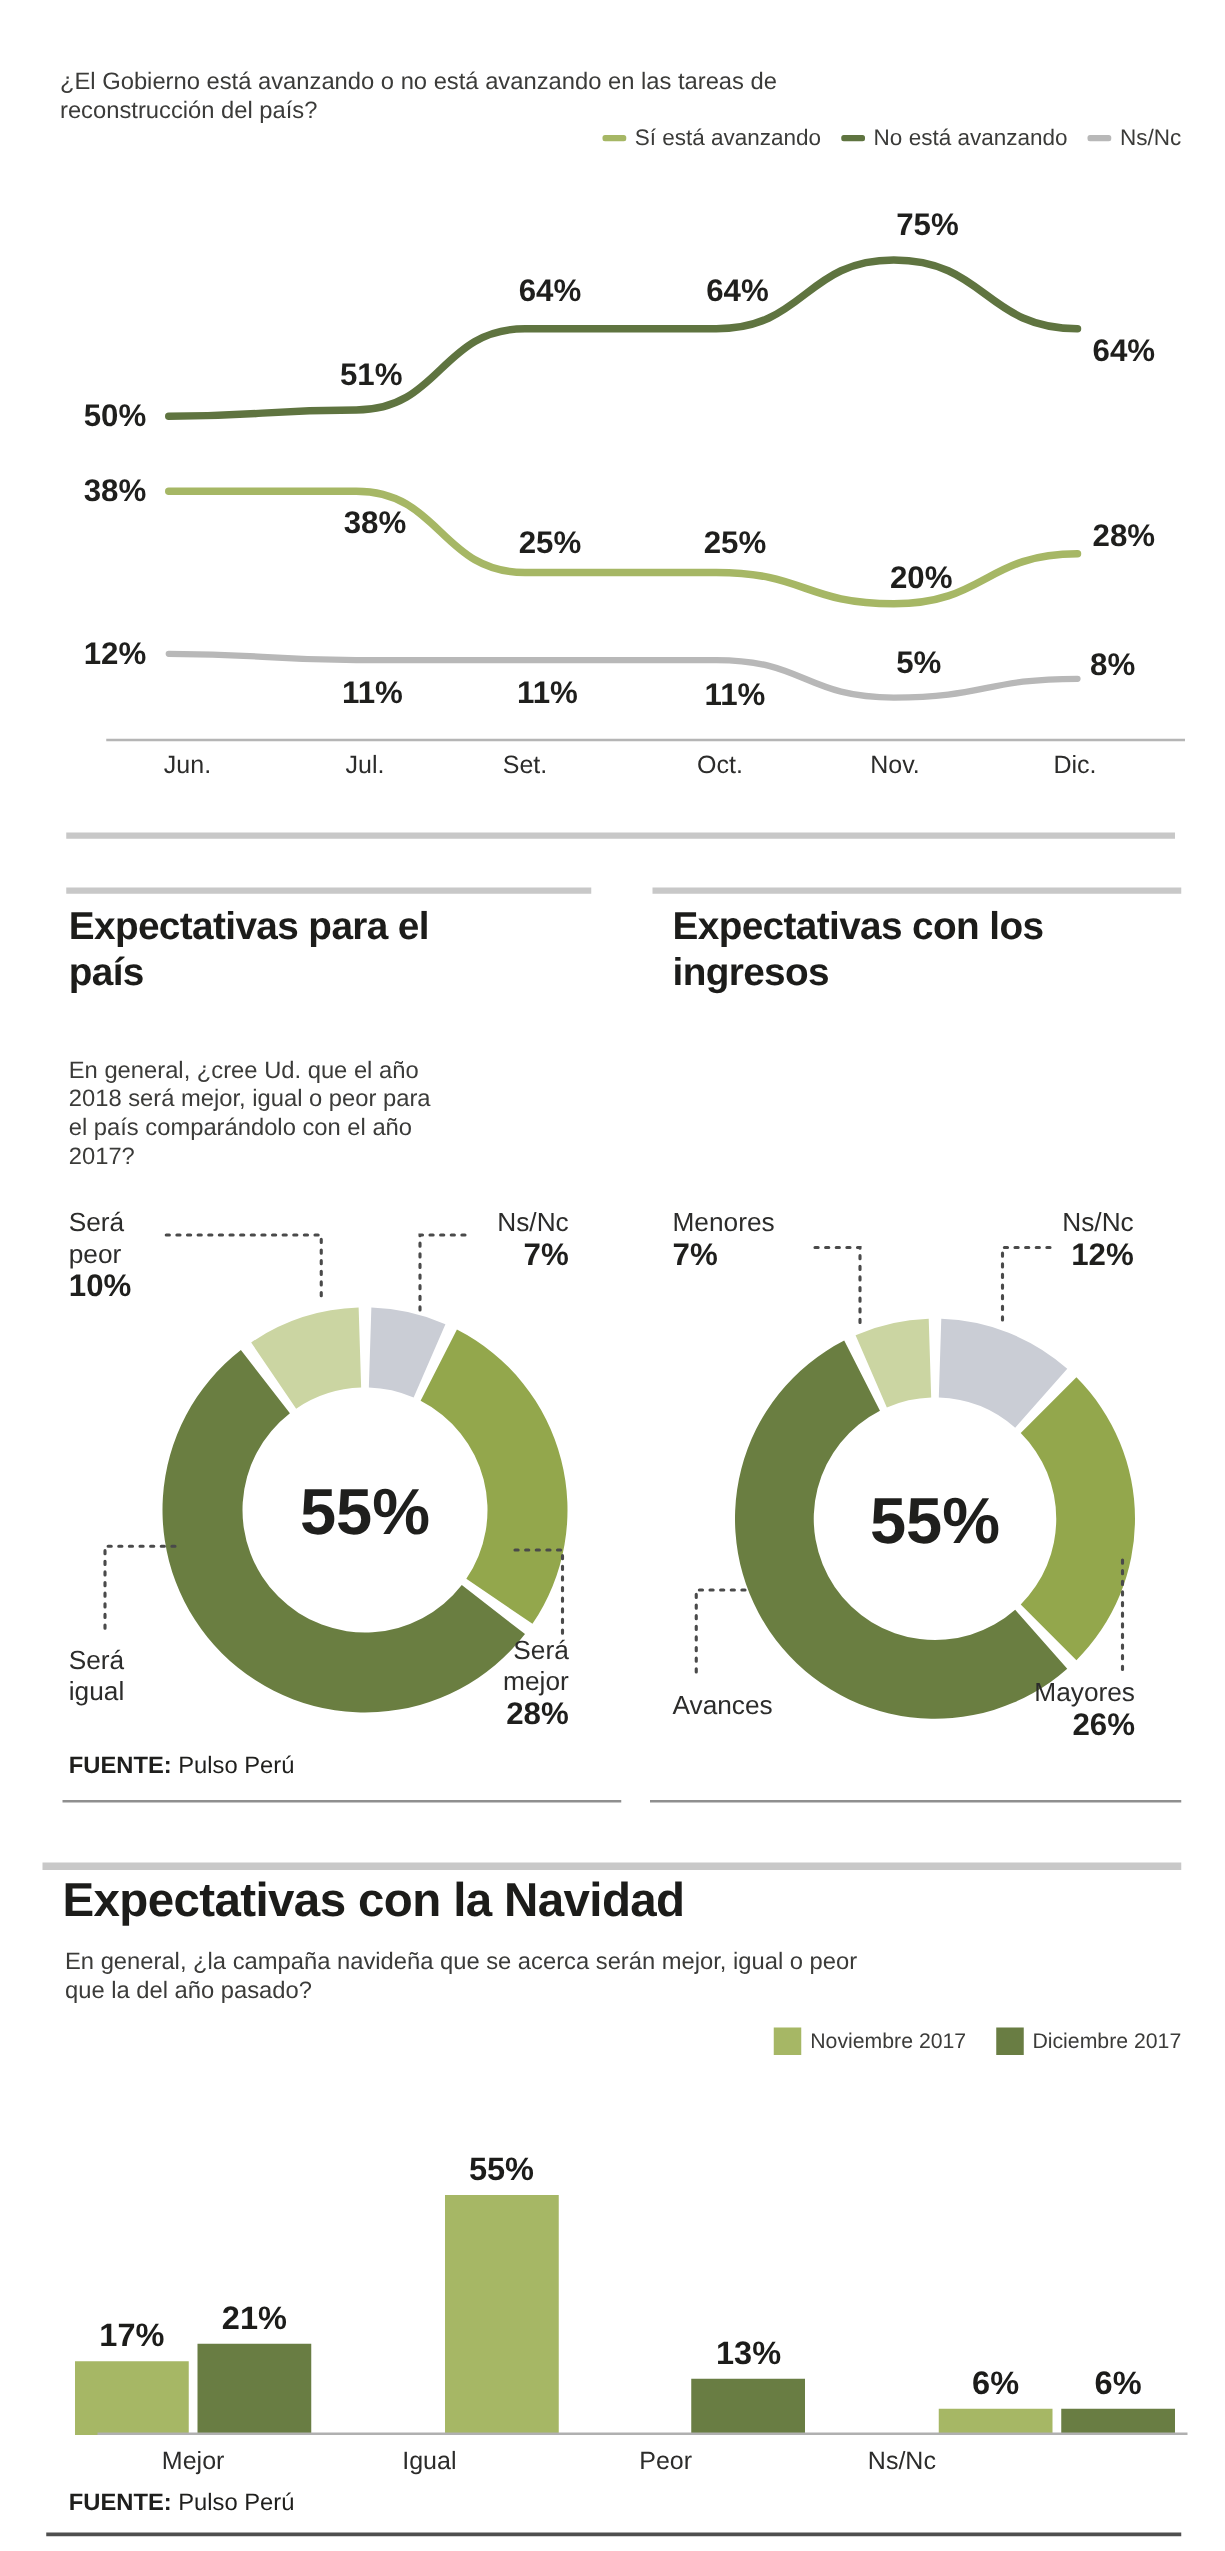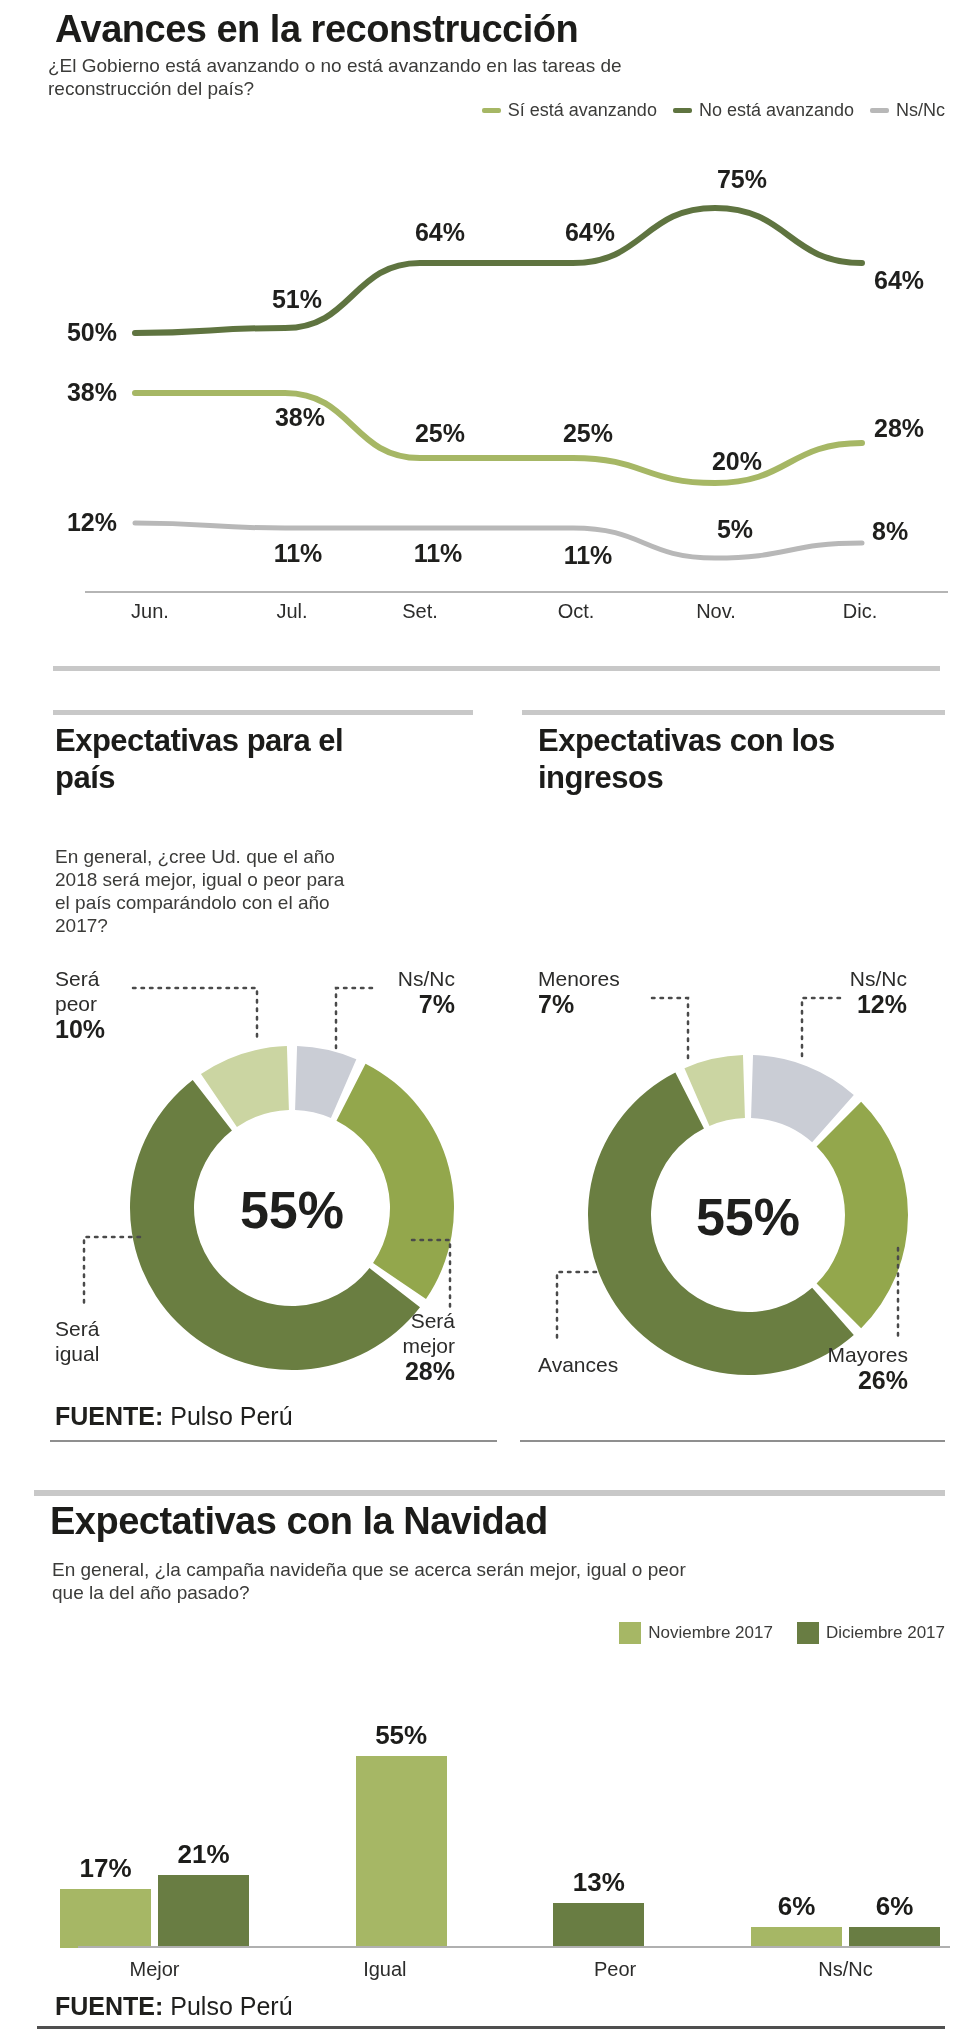--- a/index.html
+++ b/index.html
@@ -5,48 +5,47 @@
   *{margin:0;padding:0;box-sizing:border-box}
   html,body{background:#ffffff}
   body{width:980px;font-family:"Liberation Sans",sans-serif;color:#1f1f1d}
   .page{position:relative;width:980px;height:2041px;background:#fff;overflow:hidden}
   .abs{position:absolute}
   .h1{font-size:38px;font-weight:700;letter-spacing:-0.5px;color:#1c1c1a}
   .h2{font-size:31px;line-height:37px;font-weight:700;letter-spacing:-0.5px;color:#1c1c1a}
   .q{font-size:19px;line-height:23px;color:#3b3b39}
   .bar-divider{background:#c8c8c8}
   .thinline{background:#8f8f8f}
-  .fuente{font-size:25px;color:#1f1f1d}
+  .fuente{font-size:19px;color:#1f1f1d}
   .fuente b{font-weight:700}
   .legend-row{display:flex;align-items:center;justify-content:flex-end}
   .legend-item{display:flex;align-items:center;gap:7px}
   .legend-dash{width:19px;height:5px;border-radius:2px}
   .legend-sq{width:22px;height:22px}
   .legend-label{font-size:18px;color:#3b3b39;white-space:nowrap}
   .nav-legend-label{font-size:17px;color:#3b3b39;white-space:nowrap}
   .dlabel{position:absolute;font-size:21px;line-height:25px;color:#2c2c2b}
   .dlabel .pct{font-size:25px;font-weight:700;color:#1f1f1d;margin-top:1px}
   .dlabel.right{text-align:right}
   .center-label{position:absolute;font-size:52px;font-weight:700;text-align:center;color:#1f1f1d}
   .month{font-size:20px;fill:#2c2c2b}
   .vlabel{font-size:25px;font-weight:700;fill:#1f1f1d}
   #bar-groups{position:absolute;left:60px;top:1726px;width:880px;height:222px;display:flex;justify-content:space-between;align-items:flex-end}
   .bar-group{display:flex;align-items:flex-end;gap:7px}
   .bar-col{display:flex;flex-direction:column;align-items:center}
   .bar{width:91px}
   .bar-value{font-size:26px;font-weight:700;margin-bottom:5px;color:#1c1c1a}
-  #bar-cats{position:absolute;left:60px;top:1958px;width:880px;display:flex;justify-content:space-between}
+  #bar-cats{position:absolute;left:60px;top:1958px;width:880px;display:flex;}
   .bar-cat{width:189px;text-align:center;font-size:20px;color:#2c2c2b}
 </style>
 </head>
 <body>
 
 <div class="page">
 
-  <div class="abs h1" style="left:55px;top:8px">Avances en la reconstrucción</div>
   <div class="abs q" style="left:48px;top:54px;width:580px">¿El Gobierno está avanzando o no está avanzando en las tareas de reconstrucción del país?</div>
   <div class="abs legend-row" style="left:380px;top:100px;width:565px;gap:16px" id="line-legend">
       <div class="legend-item">
         <span class="legend-dash" style="background: rgb(166, 183, 101);"></span>
         <span class="legend-label">Sí está avanzando</span>
       </div>
       <div class="legend-item">
         <span class="legend-dash" style="background: rgb(95, 116, 64);"></span>
         <span class="legend-label">No está avanzando</span>
       </div>

